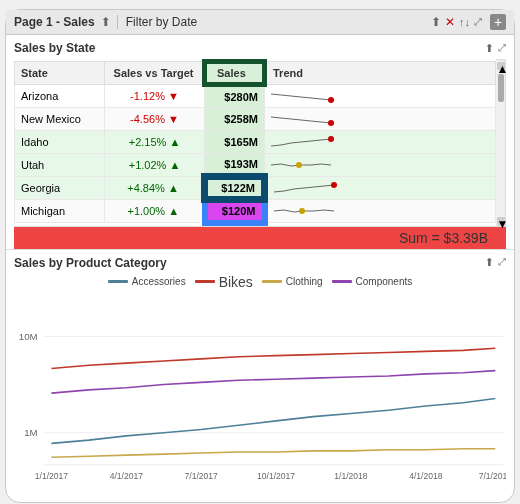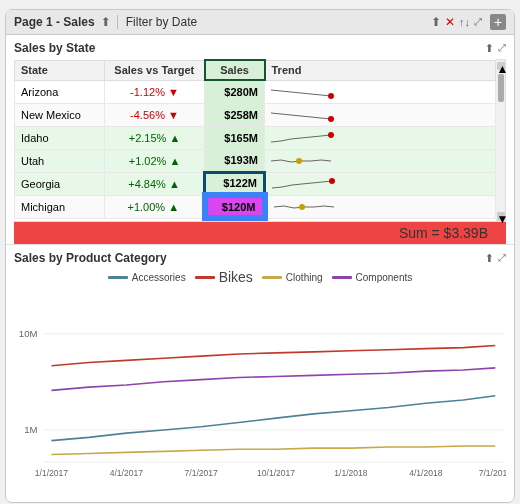--- a/index.html
+++ b/index.html
@@ -11,21 +11,21 @@
       justify-content: center;
       align-items: center;
       width: 520px;
       height: 504px;
     }
     .page-container {
       width: 510px;
       height: 494px;
       background: #fff;
       border: 1px solid #c8c8c8;
-      border-radius: 7px;
+      border-radius: 15px;
       display: flex;
       flex-direction: column;
       margin-top: 8px;
     }
     .page-body {
       display: flex;
       flex-direction: column;
       flex: 1;
       overflow: hidden;
     }
@@ -60,21 +60,21 @@
           <span style="color:#666;cursor:pointer;font-size:10px;">⤢</span>
         </div>
       </div>
       <div style="display:flex;">
         <div style="flex:1;overflow:hidden;">
           <table style="width:100%;border-collapse:collapse;font-size:11px;">
             <thead>
               <tr>
                 <th style="background:#f2f2f2;border:1px solid #ddd;padding:3px 6px;text-align:left;font-weight:600;color:#333;width:90px;">State</th>
                 <th style="background:#f2f2f2;border:1px solid #ddd;padding:3px 6px;text-align:center;font-weight:600;color:#333;width:100px;">Sales vs Target</th>
-                <th style="background:#d8f0d8;border:2px solid #14532d;padding:3px 10px;text-align:center;font-weight:600;color:#333;width:60px;">Sales</th>
+                <th style="background:#d8f0d8;border:5px solid #14532d;padding:3px 10px;text-align:left;font-weight:600;color:#333;width:60px;">Sales</th>
                 <th style="background:#f2f2f2;border:1px solid #ddd;padding:3px 6px;text-align:left;font-weight:600;color:#333;">Trend</th>
               </tr>
             </thead>
             <tbody id="table-body">
             <tr>
       <td style="border:1px solid #e8e8e8;padding:2px 6px;background:#fff;">Arizona</td>
       <td style="border:1px solid #e8e8e8;padding:2px 6px;text-align:center;color:#cc0000;background:#fff;">
         -1.12% <span style="color:#cc0000;">▼</span>
       </td>
       <td style="border:1px solid #e8e8e8;padding:2px 6px;text-align:right;font-weight:600;background:#d8f0d8;">$280M</td>
@@ -114,21 +114,21 @@
       <td style="border:1px solid #e8e8e8;padding:1px 4px;background:#e8f8e8;"><svg width="70" height="18" viewBox="0 0 70 18">
                       <polyline points="2,10 12,9 22,11 32,10 42,10 52,9 62,10" fill="none" stroke="#666" stroke-width="1"></polyline>
                       <circle cx="30" cy="10" r="3" fill="#c8a000"></circle>
                     </svg></td>
     </tr>
                 <tr>
       <td style="border:1px solid #e8e8e8;padding:2px 6px;background:#e8f8e8;">Georgia</td>
       <td style="border:1px solid #e8e8e8;padding:2px 6px;text-align:center;color:#006600;background:#e8f8e8;">
         +4.84% <span style="color:#006600;">▲</span>
       </td>
-      <td style="border:3px solid #0c4a6e;padding:2px 6px;text-align:right;font-weight:600;background:#d8f0d8;">$122M</td>
+      <td style="border:7px solid #0c4a6e;padding:2px 6px;text-align:right;font-weight:600;background:#d8f0d8;">$122M</td>
       <td style="border:1px solid #e8e8e8;padding:1px 4px;background:#e8f8e8;"><svg width="70" height="18" viewBox="0 0 70 18">
                       <polyline points="2,14 12,13 22,11 32,10 42,9 52,8 62,7" fill="none" stroke="#666" stroke-width="1"></polyline>
                       <circle cx="62" cy="7" r="3" fill="#cc0000"></circle>
                     </svg></td>
     </tr>
                 <tr>
       <td style="border:1px solid #e8e8e8;padding:2px 6px;background:#fafafa;">Michigan</td>
       <td style="border:1px solid #e8e8e8;padding:2px 6px;text-align:center;color:#006600;background:#fafafa;">
         +1.00% <span style="color:#006600;">▲</span>
       </td>

